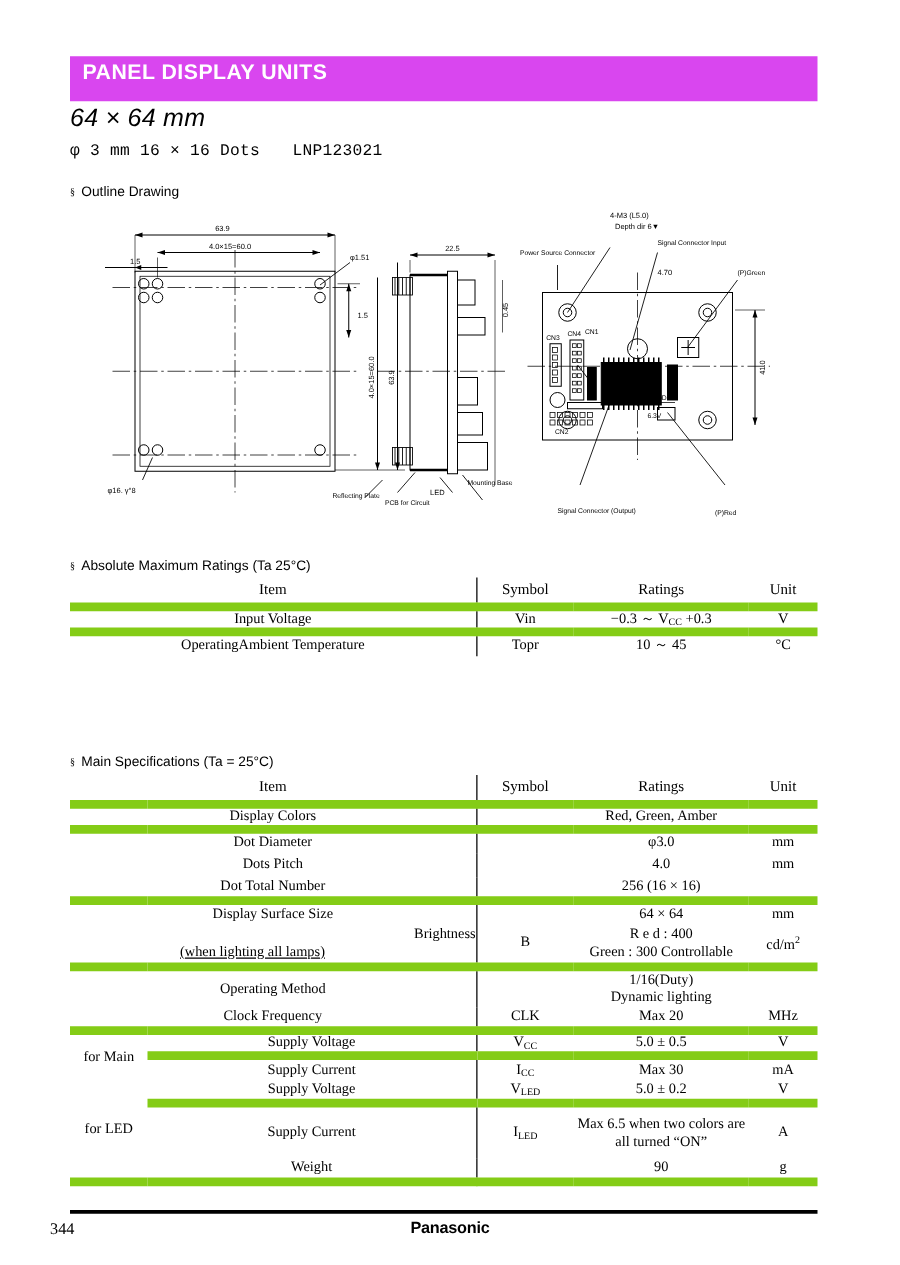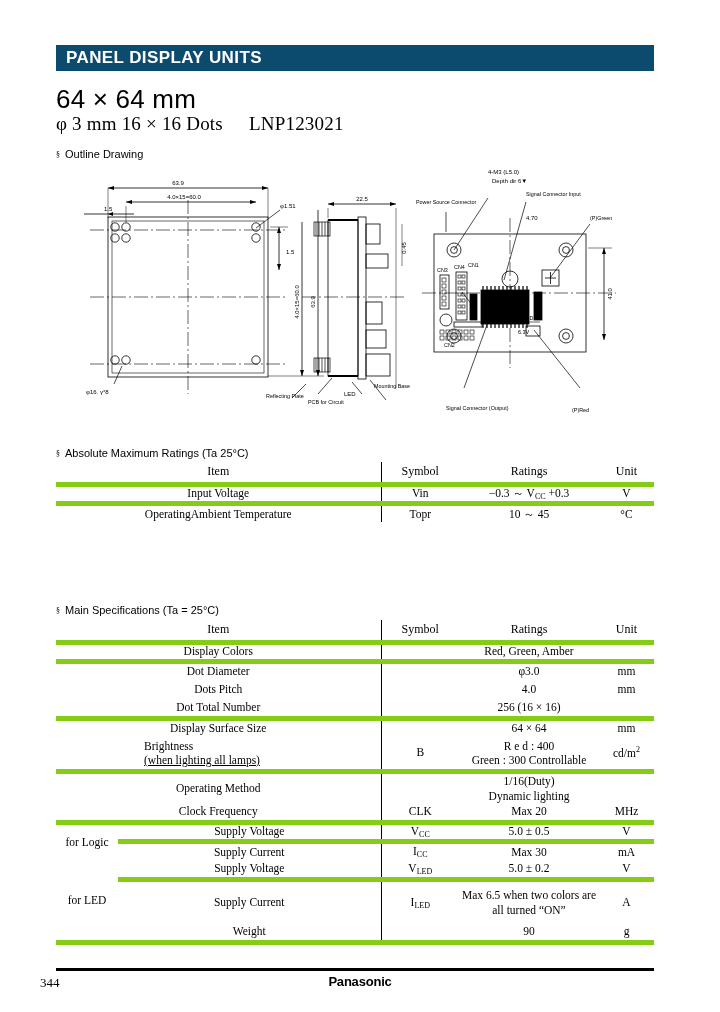--- a/index.html
+++ b/index.html
@@ -9,38 +9,38 @@
     color:#000;
     position:relative;
     overflow:hidden;
   }
   .page{
     position:absolute;left:0;top:0;width:720px;height:1012px;
     background:#ffffff;
   }
   
   .hdr-bar{
-    position:absolute;left:56px;top:45px;width:598px;height:26px;
-    background:#0c4a6e;
+    position:absolute;left:56px;top:45px;width:598px;height:36px;
+    background:#d946ef;
   }
   .hdr-bar span{
     position:absolute;left:10px;top:3px;
     color:#fff;
     font-family:"Liberation Sans", sans-serif;
     font-weight:bold;font-size:17px;letter-spacing:.4px;
   }
   .title1{
     position:absolute;left:56px;top:84px;
     font-family:"Liberation Sans", sans-serif;
-    font-size:26px;font-weight:normal;letter-spacing:.2px;
+    font-size:20px;font-weight:normal;letter-spacing:.2px;font-style:italic;
   }
   .title2{
     position:absolute;left:56px;top:113px;
-    font-family:Liberation Serif, serif;
-    font-size:19px;font-weight:normal;letter-spacing:.2px;
+    font-family:Liberation Mono, monospace;
+    font-size:13px;font-weight:normal;letter-spacing:.2px;
   }
   .title2 .pn{margin-left:26px;}
   
   .sect{
     position:absolute;
     font-family:"Liberation Sans", sans-serif;
     font-size:11px;
   }
   .sect .bul{
     font-family:"Liberation Serif", serif;
@@ -64,21 +64,21 @@
     text-align:center;
     line-height:1.15;
   }
   .tbl-abs{
     position:absolute;left:56px;top:462px;width:598px;
   }
   .tbl-main{
     position:absolute;left:56px;top:620px;width:598px;
   }
   .hdrow td{font-size:12px;padding:3px 0 3px;}
-  .bb{border-bottom:5px solid #84cc16;}
+  .bb{border-bottom:7px solid #84cc16;}
   .bl{border-left:1px solid #000;}
   .rowh{height:19px;}
   .sub{font-size:8px;vertical-align:-2px;}
   .sup{font-size:8px;vertical-align:5px;}
   .nowrap{white-space:nowrap;}
   .two-line{line-height:1.25;}
   
   .foot-rule{
     position:absolute;left:56px;top:968px;width:598px;height:3px;background:#000;
   }
@@ -447,21 +447,21 @@
 
       <tr class="rowh">
         <td colspan="2">Display Surface Size</td>
         <td class="bl"></td>
         <td>64 × 64</td>
         <td>mm</td>
       </tr>
 
       <tr class="bb" style="height:34px">
         <td colspan="2" class="two-line">
-          <div style="text-align:left;padding-left:88px;">Brightness</div>
+          <div style="text-align:right;padding-left:88px;">Brightness</div>
           <div style="text-align:left;padding-left:88px;text-decoration:underline;">(when lighting all lamps)</div>
         </td>
         <td class="bl">B</td>
         <td class="two-line">
           <div>R e d : 400</div>
           <div>Green : 300   Controllable</div>
         </td>
         <td><span>cd/m</span><span class="sup">2</span></td>
       </tr>
 
@@ -476,21 +476,21 @@
       </tr>
 
       <tr class="rowh bb">
         <td colspan="2">Clock Frequency</td>
         <td class="bl">CLK</td>
         <td>Max 20</td>
         <td>MHz</td>
       </tr>
 
       <tr class="rowh">
-        <td rowspan="2">for Logic</td>
+        <td rowspan="2">for Main</td>
         <td class="bb">Supply Voltage</td>
         <td class="bl bb"><span>V</span><span class="sub">CC</span></td>
         <td class="bb">5.0 ± 0.5</td>
         <td class="bb">V</td>
       </tr>
 
       <tr class="rowh">
         <td>Supply Current</td>
         <td class="bl"><span>I</span><span class="sub">CC</span></td>
         <td>Max 30</td>

